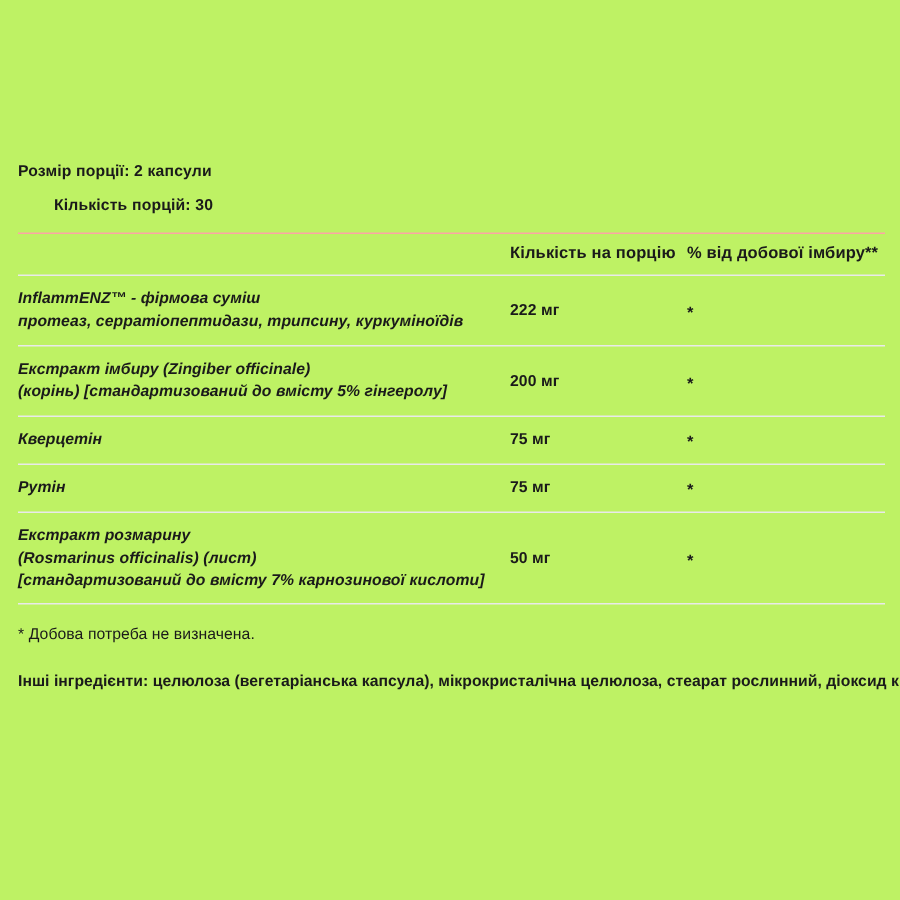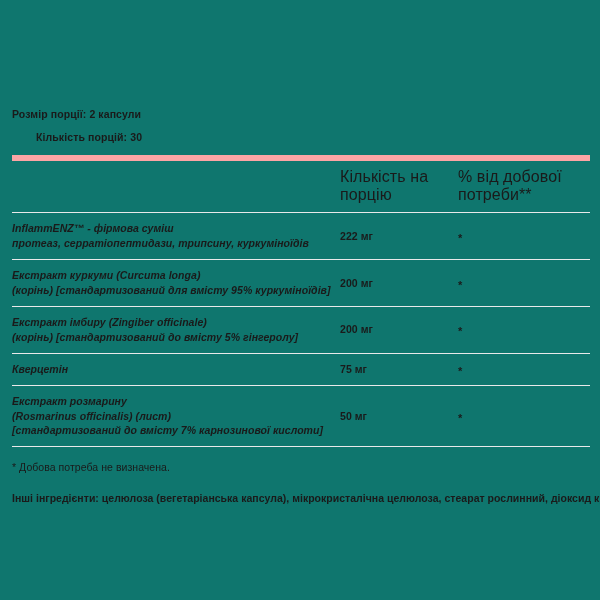--- a/index.html
+++ b/index.html
@@ -15,21 +15,21 @@
     font-family: "Liberation Sans", "DejaVu Sans", sans-serif;
     color: #111111;
     -webkit-font-smoothing: antialiased;
   }
 
   .page {
     box-sizing: border-box;
     width: 600px;
     height: 600px;
     padding: 108px 10px 0 12px;
-    background: #0f766e;
+    background: #bef264;
   }
 
   
   .serving-block {
     margin: 0 0 10px 0;
   }
   .serving-line {
     font-size: 10.5px;
     font-weight: bold;
     line-height: 1.25;
@@ -52,26 +52,26 @@
 
   .facts-table th,
   .facts-table td {
     text-align: left;
     vertical-align: middle;
     padding: 0;
     border-top: 1px solid #e9e9ea;
   }
 
   .facts-table thead th {
-    font-size: 16px;
-    font-weight: normal;
+    font-size: 11px;
+    font-weight: bold;
     color: #1a1a1a;
     padding: 7px 0 8px 0;
     letter-spacing: 0.1px;
-    border-top: 6px solid #fca5a5;
+    border-top: 1px solid #fca5a5;
   }
   .facts-table thead th.h-name { }
   .facts-table thead th.h-amount { padding-left: 0; }
   .facts-table thead th.h-dv { padding-left: 0; }
 
   .facts-table tbody td {
     font-size: 10.5px;
     font-weight: bold;
     color: #1a1a1a;
     padding: 8px 0 8px 0;
@@ -128,52 +128,51 @@
   <table class="facts-table">
     <colgroup>
       <col class="c-name">
       <col class="c-amount">
       <col class="c-dv">
     </colgroup>
     <thead>
       <tr>
         <th class="h-name"></th>
         <th class="h-amount">Кількість на порцію</th>
-        <th class="h-dv">% від добової потреби**</th>
+        <th class="h-dv">% від добової імбиру**</th>
       </tr>
     </thead>
     <tbody id="facts-body">
 
     <tr>
           <td class="cell-name">
             <span class="name-line">InflammENZ™ - фірмова суміш</span>
             <span class="name-line">протеаз, серратіопептидази, трипсину, куркуміноїдів</span>
           </td>
           <td class="cell-amount">222 мг</td>
           <td class="cell-dv"><span class="dv-star">*</span></td>
         </tr>
         <tr>
           <td class="cell-name">
-            <span class="name-line">Екстракт куркуми (Curcuma longa)</span>
-            <span class="name-line">(корінь) [стандартизований для вмісту 95% куркуміноїдів]</span>
-          </td>
-          <td class="cell-amount">200 мг</td>
-          <td class="cell-dv"><span class="dv-star">*</span></td>
-        </tr>
-        <tr>
-          <td class="cell-name">
             <span class="name-line">Екстракт імбиру (Zingiber officinale)</span>
             <span class="name-line">(корінь) [стандартизований до вмісту 5% гінгеролу]</span>
           </td>
           <td class="cell-amount">200 мг</td>
           <td class="cell-dv"><span class="dv-star">*</span></td>
         </tr>
         <tr>
           <td class="cell-name">
             <span class="name-line">Кверцетін</span>
+          </td>
+          <td class="cell-amount">75 мг</td>
+          <td class="cell-dv"><span class="dv-star">*</span></td>
+        </tr>
+        <tr>
+          <td class="cell-name">
+            <span class="name-line">Рутін</span>
           </td>
           <td class="cell-amount">75 мг</td>
           <td class="cell-dv"><span class="dv-star">*</span></td>
         </tr>
         <tr>
           <td class="cell-name">
             <span class="name-line">Екстракт розмарину</span>
             <span class="name-line">(Rosmarinus officinalis) (лист)</span>
             <span class="name-line">[стандартизований до вмісту 7% карнозинової кислоти]</span>
           </td>

